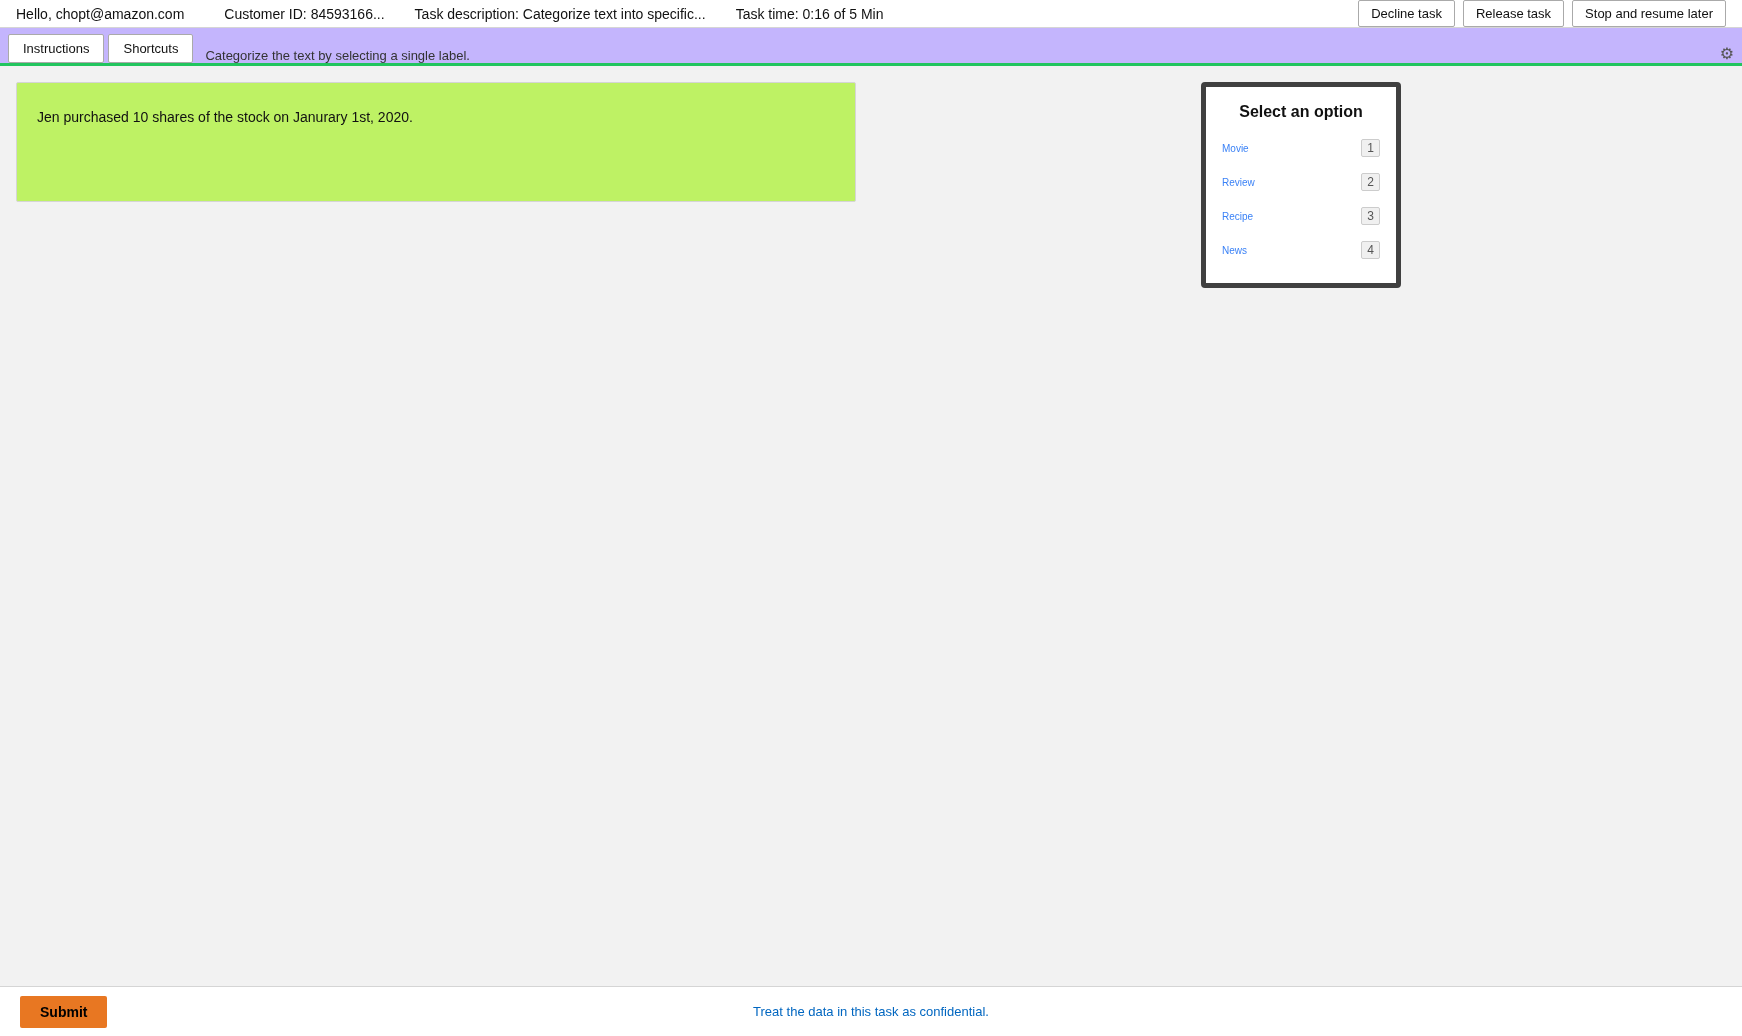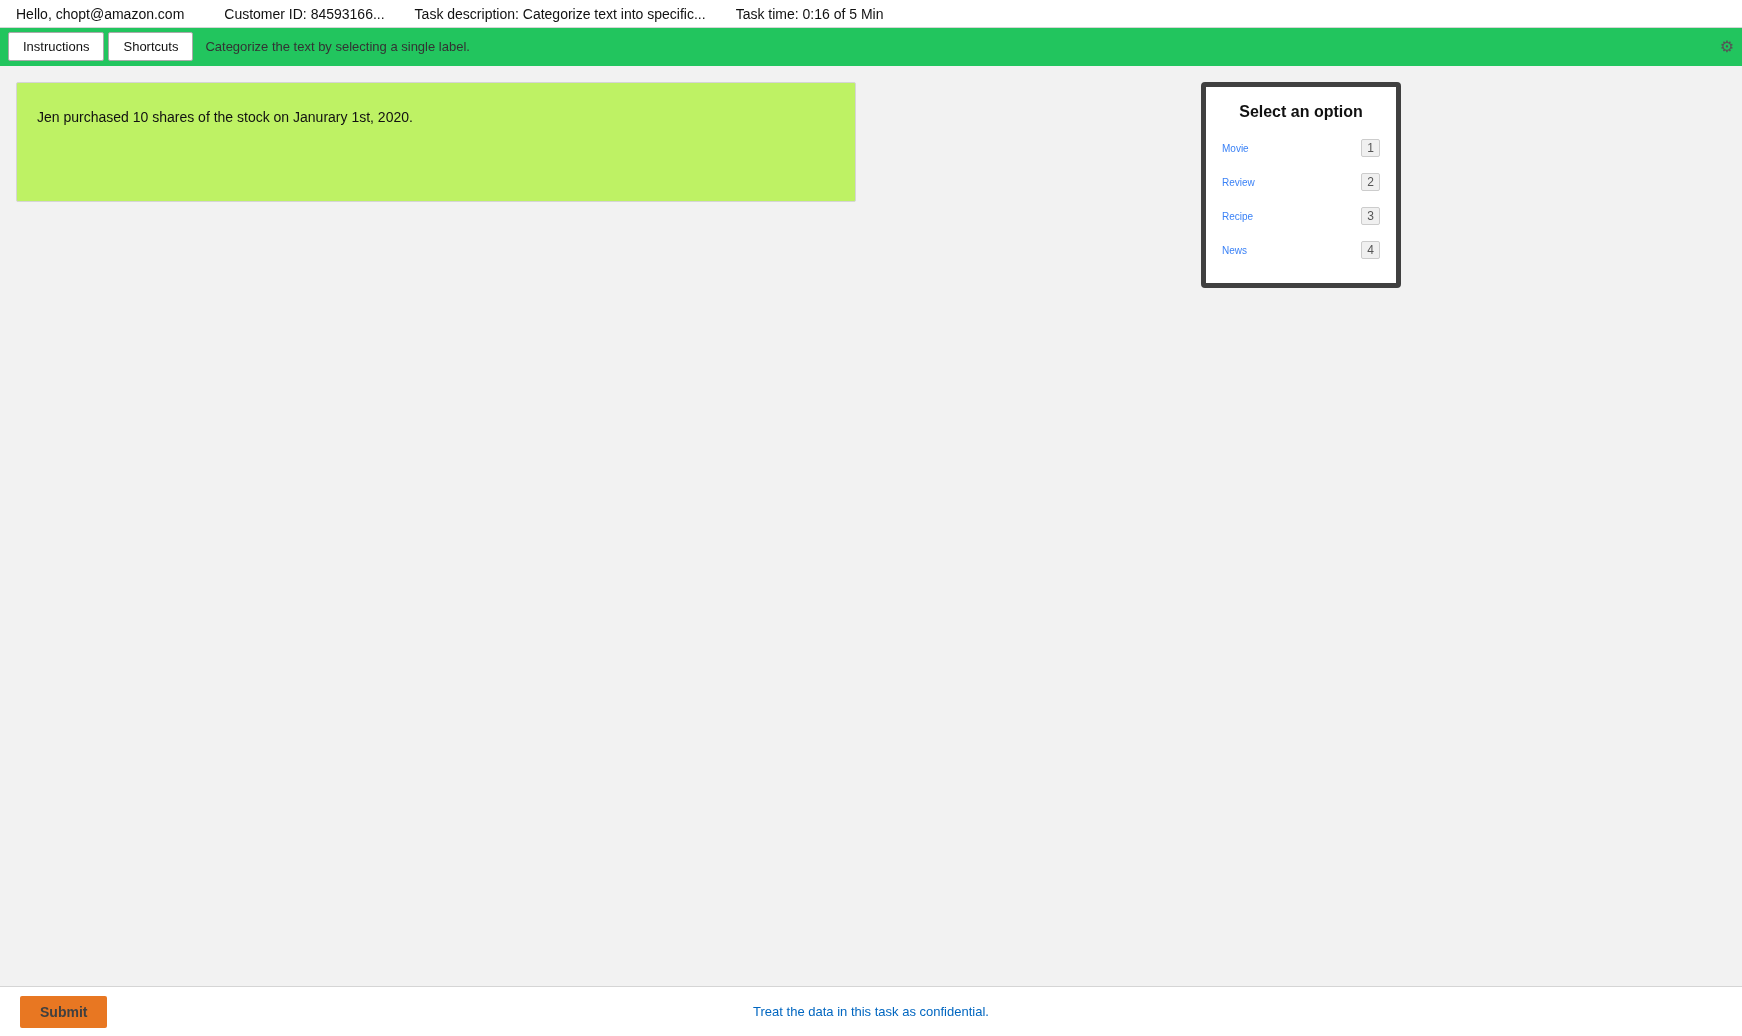--- a/index.html
+++ b/index.html
@@ -65,23 +65,23 @@
 
     .btn-stop-resume {
       background: #ffffff;
       border: 1px solid #aaa;
       color: #111;
     }
 
     
     .tab-bar {
       display: flex;
-      align-items: center;
-      background: #22c55e;
-      border-bottom: 1px solid #22c55e;
+      align-items: flex-end;
+      background: #c4b5fd;
+      border-bottom: 3px solid #22c55e;
       padding: 0 8px;
       height: 38px;
       flex-shrink: 0;
       gap: 4px;
     }
 
     .tab-btn {
       padding: 6px 14px;
       border: 1px solid #aaa;
       background: #ffffff;
@@ -203,21 +203,21 @@
     .footer-wrapper {
       width: 100%;
       display: flex;
       align-items: center;
       position: relative;
     }
 
     .btn-submit {
       background: #e87722;
       border: none;
-      color: #404040;
+      color: #000000;
       padding: 8px 20px;
       font-size: 14px;
       font-weight: bold;
       cursor: pointer;
       border-radius: 2px;
     }
 
     .spacer {
       flex: 1;
     }
@@ -225,20 +225,25 @@
 </head>
 <body>
 
 <div class="header">
   <span class="header-greeting">Hello, chopt@amazon.com</span>
   <div class="header-meta">
     <span>Customer ID: 84593166...</span>
     <span>Task description: Categorize text into specific...</span>
     <span>Task time: 0:16 of 5 Min</span>
   </div>
+  <div class="header-actions">
+    <button class="btn">Decline task</button>
+    <button class="btn">Release task</button>
+    <button class="btn btn-stop-resume">Stop and resume later</button>
+  </div>
 </div>
 
 <div class="tab-bar">
   <button class="tab-btn">Instructions</button>
   <button class="tab-btn">Shortcuts</button>
   <span class="tab-instruction-text">Categorize the text by selecting a single label.</span>
   <span class="settings-icon">⚙</span>
 </div>
 
 <div class="main-content">

